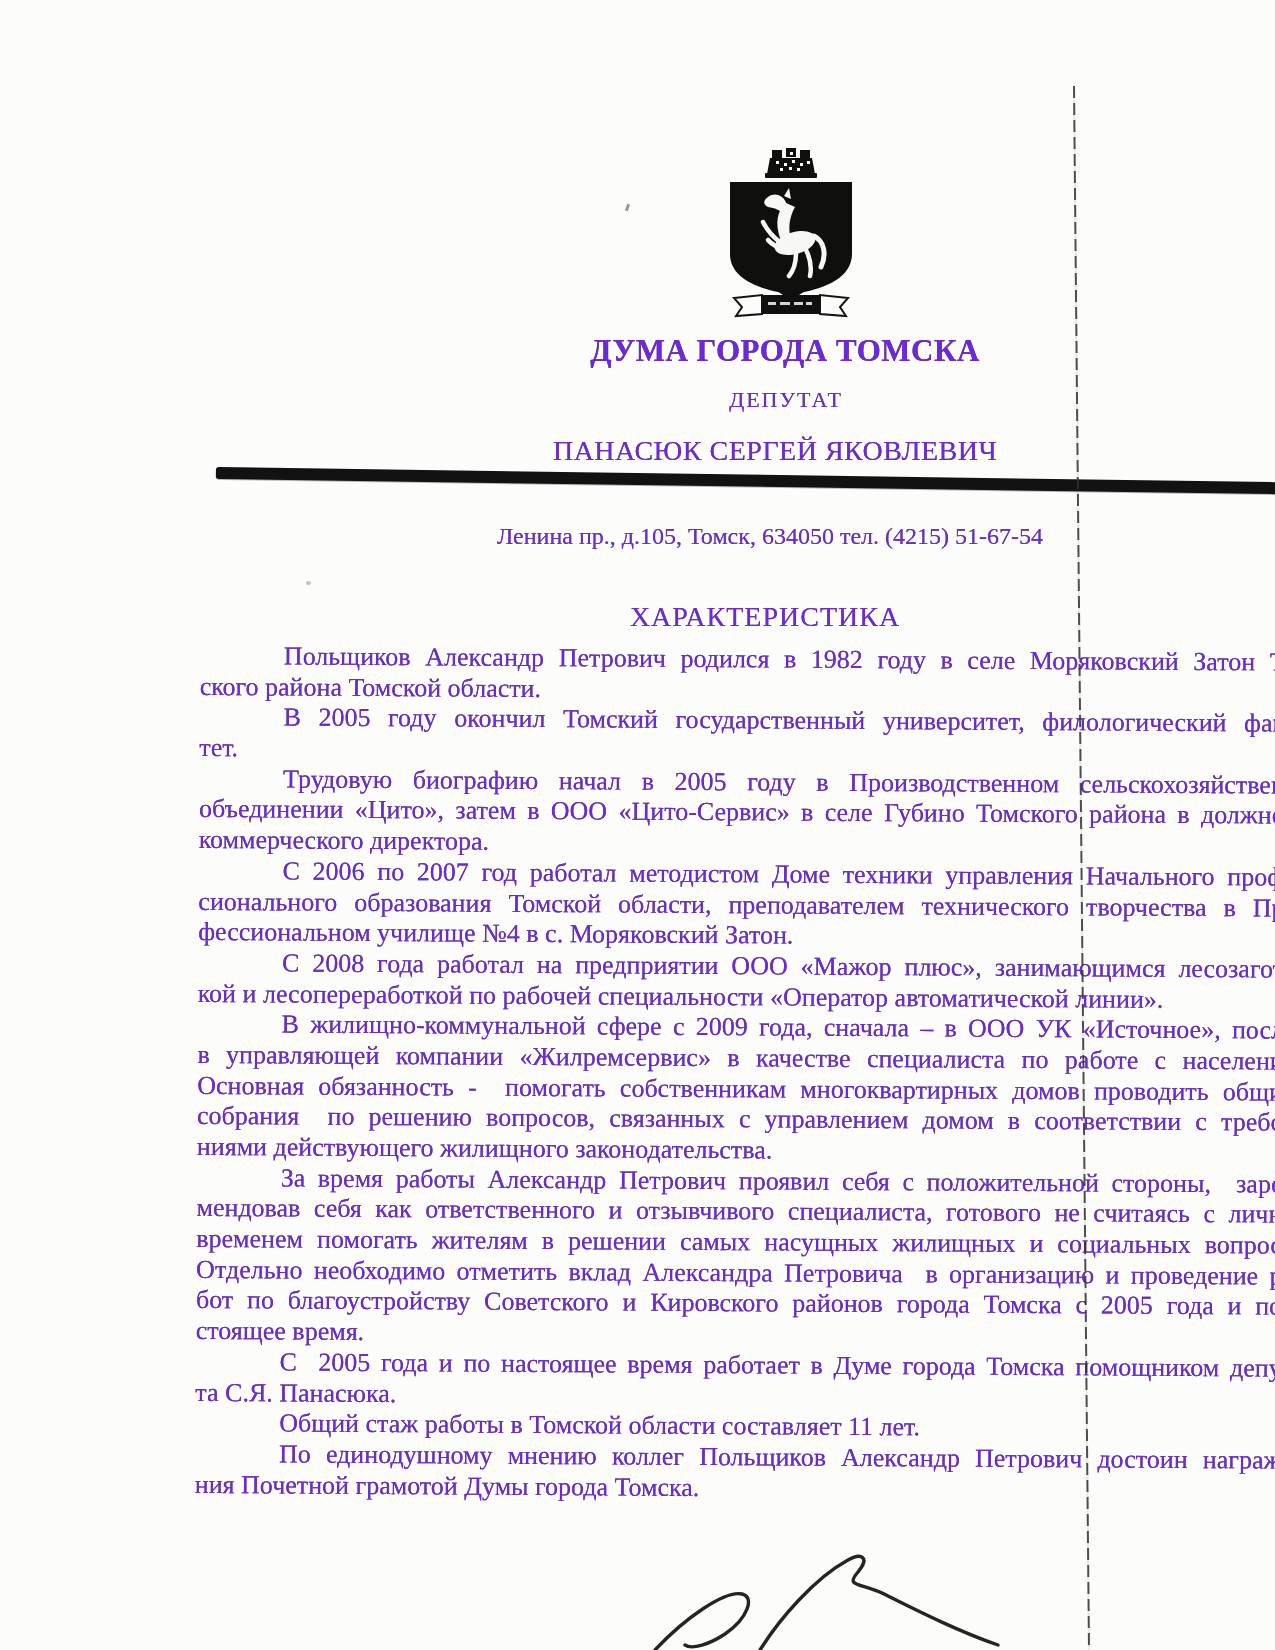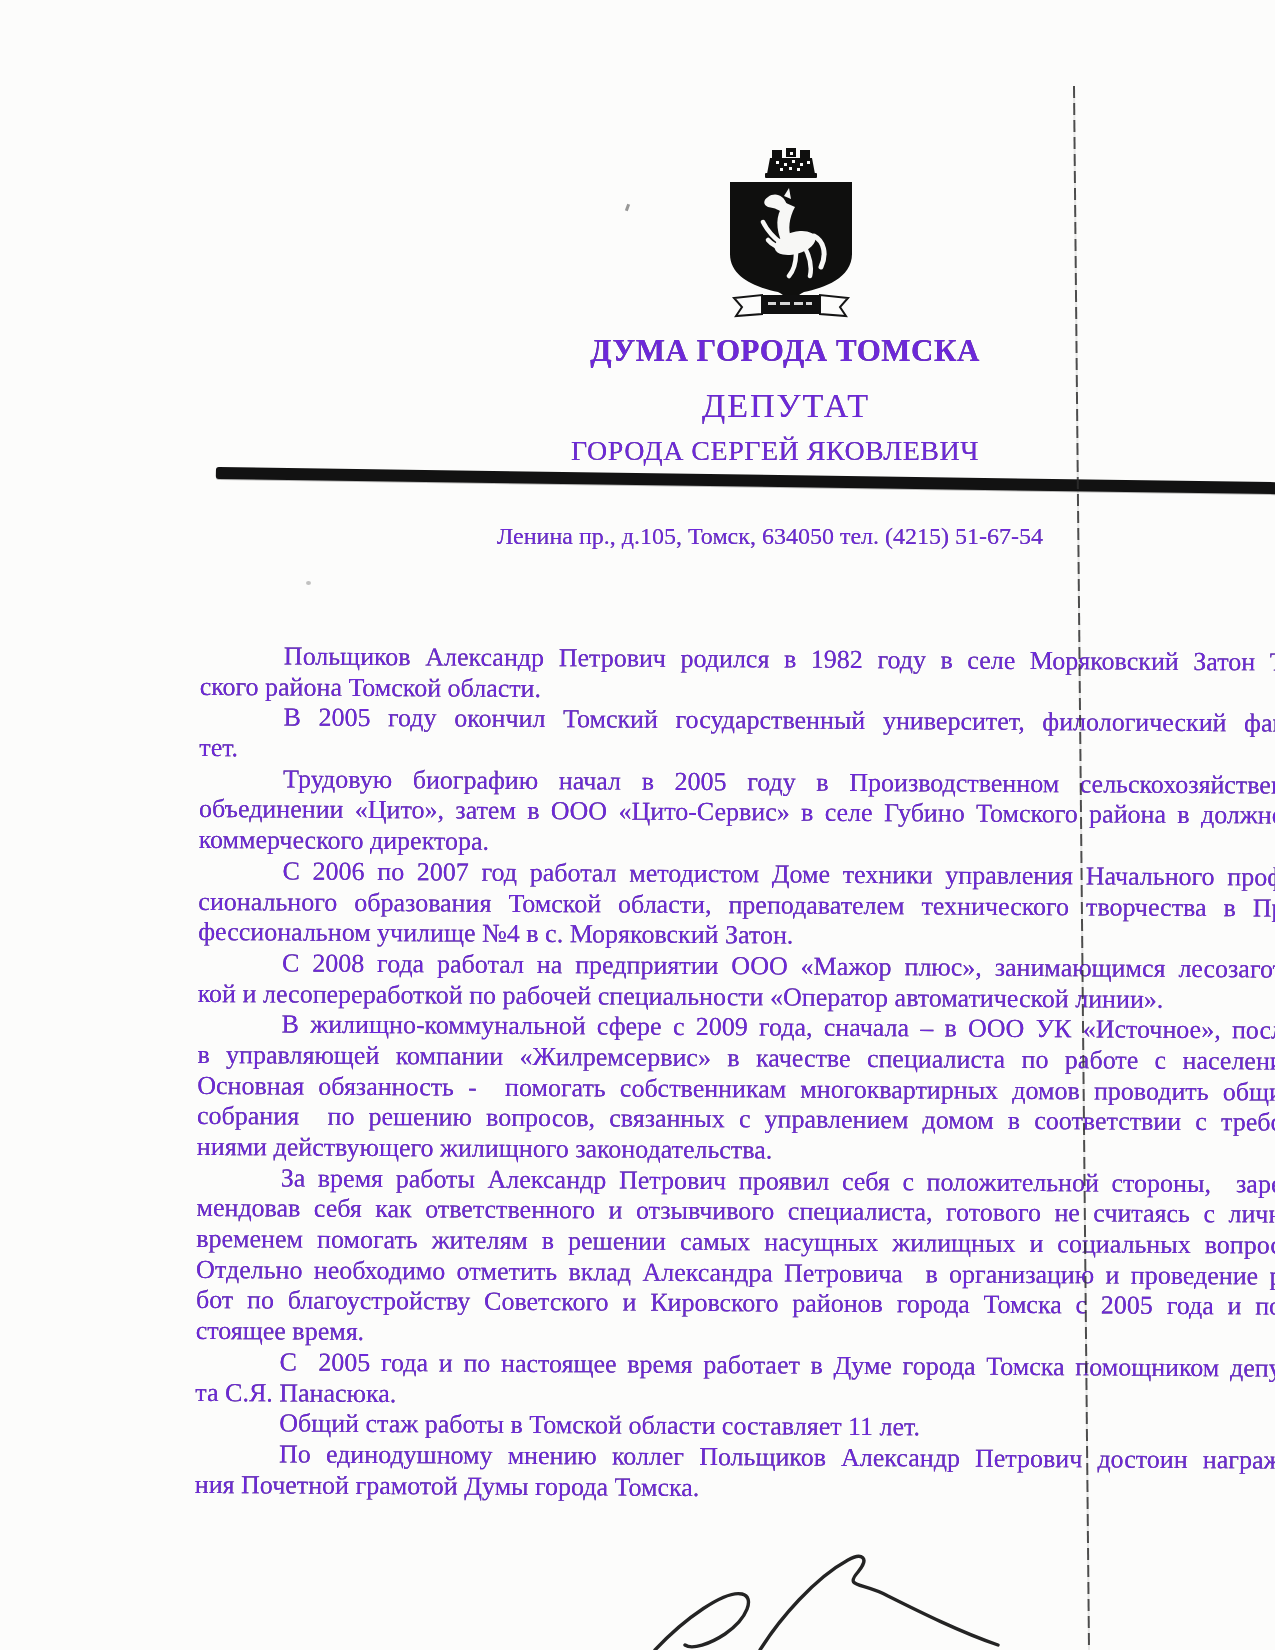--- a/index.html
+++ b/index.html
@@ -7,21 +7,21 @@
     position:relative; width:1275px; height:1650px;
     background:#fcfcfb; overflow:hidden;
     font-family:"Liberation Serif","DejaVu Serif",serif;
     color:#6d28d9;
     padding-left:13px;
   }
   .abs{position:absolute;}
   .ctr{text-align:center; white-space:nowrap;}
   .org{left:535px; top:333px; width:500px; font-size:31px; font-weight:bold; letter-spacing:.5px;
        text-shadow:0 0 .6px rgba(10,10,10,.75);}
-  .role{left:636px; top:387px; width:300px; font-size:34px; letter-spacing:2px;
+  .role{left:636px; top:387px; width:300px; font-size:22px; letter-spacing:2px;
        text-shadow:0 0 .5px rgba(10,10,10,.6);}
   .pname{left:525px; top:435px; width:500px; font-size:28px; letter-spacing:.5px;
        text-shadow:0 0 .5px rgba(10,10,10,.65);}
   .rule{left:216px; top:467px; width:1110px; height:12px; background:#121212;
        border-radius:3px 2px 2px 3px; transform:rotate(.82deg); transform-origin:left top;
        box-shadow:0 1px 0 rgba(0,0,0,.25);}
   .addr{left:470px; top:523px; width:600px; font-size:24px;
        text-shadow:0 0 .5px rgba(10,10,10,.6);}
   .dtitle{left:565px; top:601px; width:400px; font-size:28px; letter-spacing:1px;
        text-shadow:0 0 .5px rgba(10,10,10,.6);}
@@ -87,23 +87,24 @@
         <rect x="40" y="158" width="8" height="3"></rect>
           <rect x="52" y="158" width="10" height="3"></rect>
         <rect x="66" y="158" width="9" height="3"></rect>
           <rect x="78" y="158" width="6" height="3"></rect>
       </g>
     </g>
   </svg>
 
   <div class="abs ctr org">ДУМА ГОРОДА ТОМСКА</div>
   <div class="abs ctr role">ДЕПУТАТ</div>
-  <div class="abs ctr pname">ГОРОДА СЕРГЕЙ ЯКОВЛЕВИЧ</div>
+  <div class="abs ctr pname">ПАНАСЮК СЕРГЕЙ ЯКОВЛЕВИЧ</div>
   <div class="abs rule"></div>
   <div class="abs ctr addr">Ленина пр., д.105, Томск, 634050 тел. (4215) 51-67-54</div>
+  <div class="abs ctr dtitle">ХАРАКТЕРИСТИКА</div>
 
   <div class="abs bodytext" id="body-lines">
       <div class="line indent" style="word-spacing: 8.09091px;"><span>Польщиков Александр Петрович родился в 1982 году в селе Моряковский Затон Т</span></div>
       <div class="line"><span>ского района Томской области.</span></div>
       <div class="line indent" style="word-spacing: 11.125px;"><span>В 2005 году окончил Томский государственный университет, филологический фак</span></div>
       <div class="line"><span>тет.</span></div>
       <div class="line indent" style="word-spacing: 14.125px;"><span>Трудовую биографию начал в 2005 году в Производственном сельскохозяйствен</span></div>
       <div class="line" style="word-spacing: 4.83333px;"><span>объединении «Цито», затем в ООО «Цито-Сервис» в селе Губино Томского района в должно</span></div>
       <div class="line"><span>коммерческого директора.</span></div>
       <div class="line indent" style="word-spacing: 6.18182px;"><span>С 2006 по 2007 год работал методистом Доме техники управления Начального проф</span></div>

